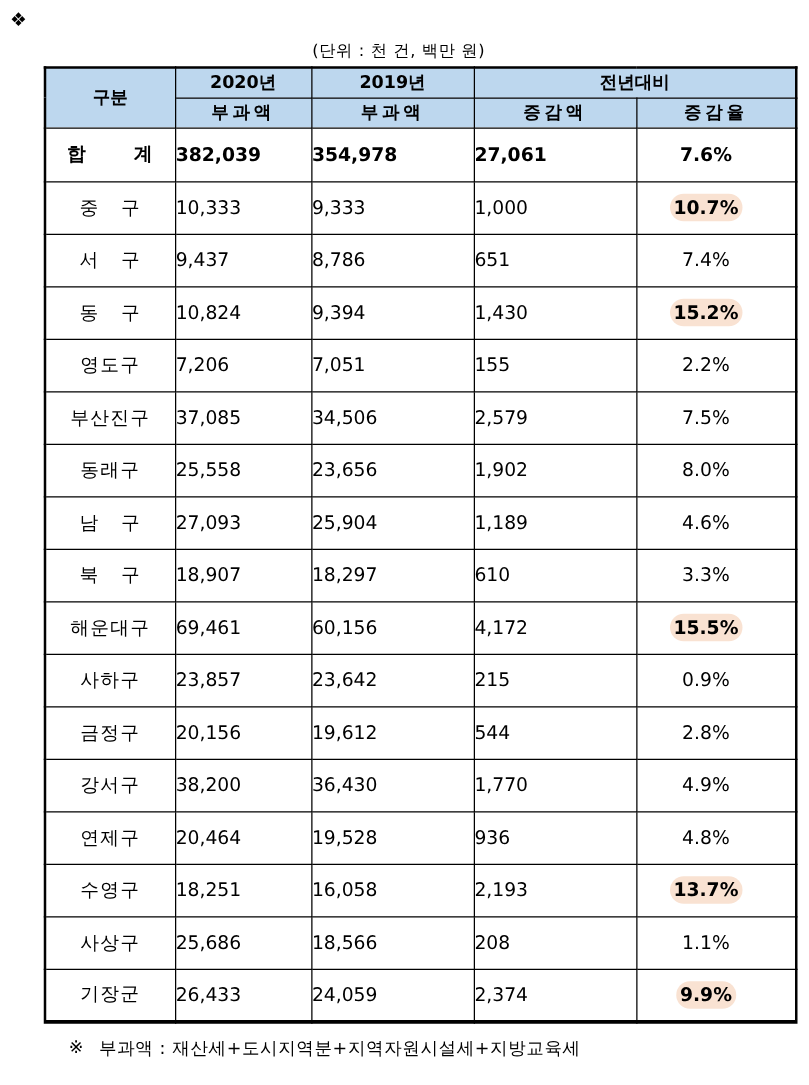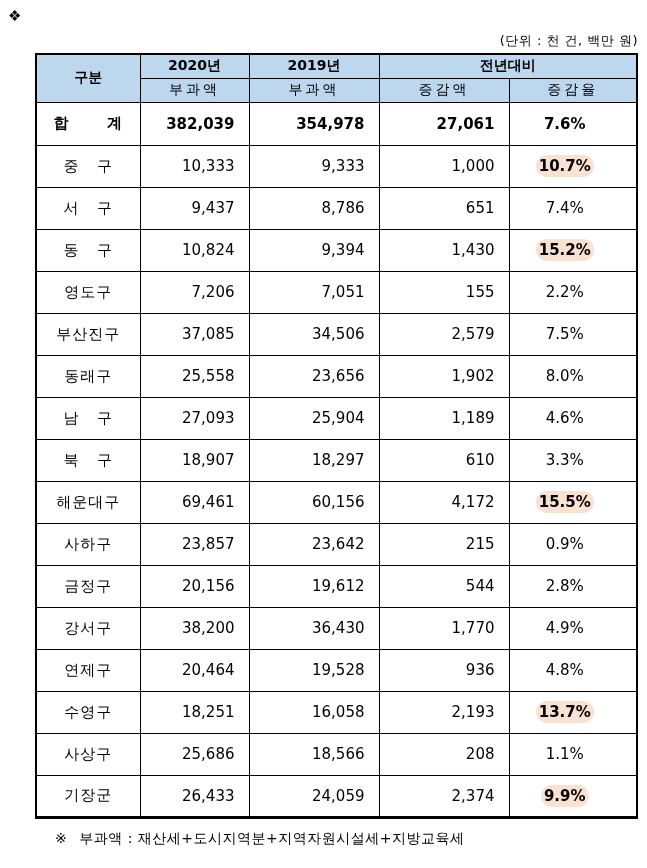--- a/index.html
+++ b/index.html
@@ -20,21 +20,21 @@
   .doc-title {
     display: flex; align-items: center; gap: 9px;
     padding: 7px 0 0 8px;
     font-size: 17px; font-weight: bold;
     letter-spacing: 1px;
   }
   .doc-title .bullet { font-size: 15px; }
 
   .unit-note {
     width: 638px;
-    text-align: right;
+    text-align: center;
     font-size: 13px;
     margin-top: 7px;
     letter-spacing: 0.5px;
   }
 
   table.main {
     border-collapse: collapse;
     table-layout: fixed;
     width: 601px;
     margin: 3px 0 0 35px;
@@ -47,31 +47,31 @@
     padding: 0;
   }
   thead th {
     background: var(--header-bg);
     height: 24px;
     font-size: 14px;
     font-weight: bold;
     text-align: center;
     vertical-align: middle;
   }
-  thead th.sub { font-weight: normal; letter-spacing: 3px; margin-left: 48px; }
+  thead th.sub { font-weight: bold; letter-spacing: 3px; margin-left: 48px; }
   thead .dbl { border-bottom: 4px double var(--border-color); }
 
   tbody td {
     height: 42px;
     font-size: 15px;
     vertical-align: middle;
     background: #fff;
   }
   tbody td.name  { text-align: center; white-space: pre; letter-spacing: 1px; }
-  tbody td.num   { text-align: right; padding-right: 14px; }
+  tbody td.num   { padding-right: 14px; }
   tbody td.pct   { text-align: center; padding-right: 16px; }
   tbody tr.total td { font-weight: bold; height: 43px; }
   .hl {
     background: var(--highlight-bg);
     font-weight: bold;
     padding: 2px 3px;
     border-radius: 11px;
   }
 
   .footnote {

